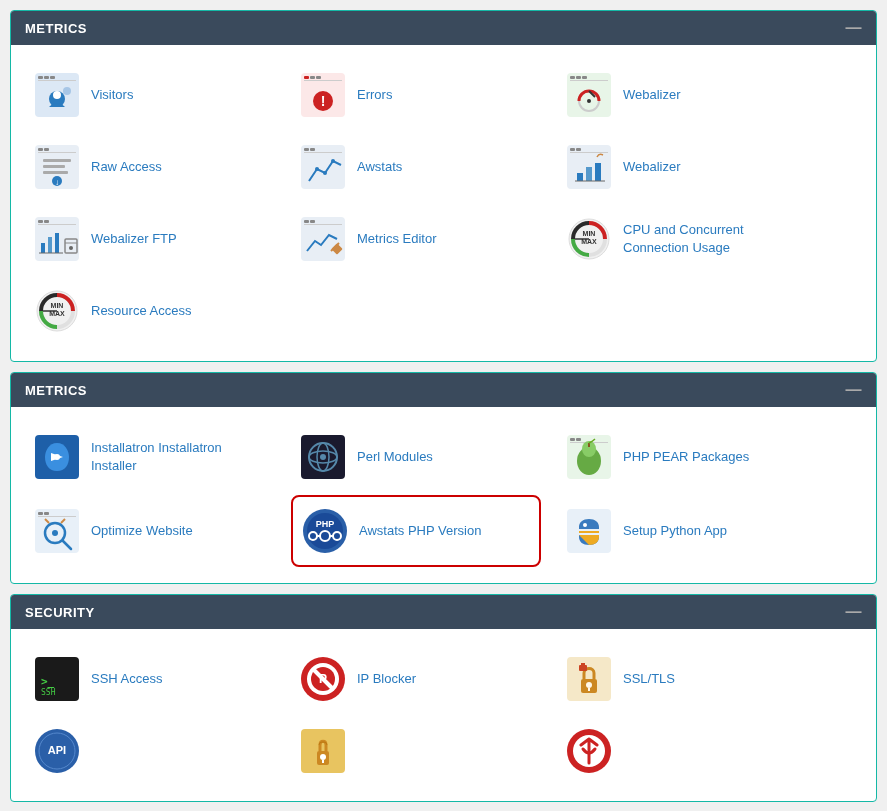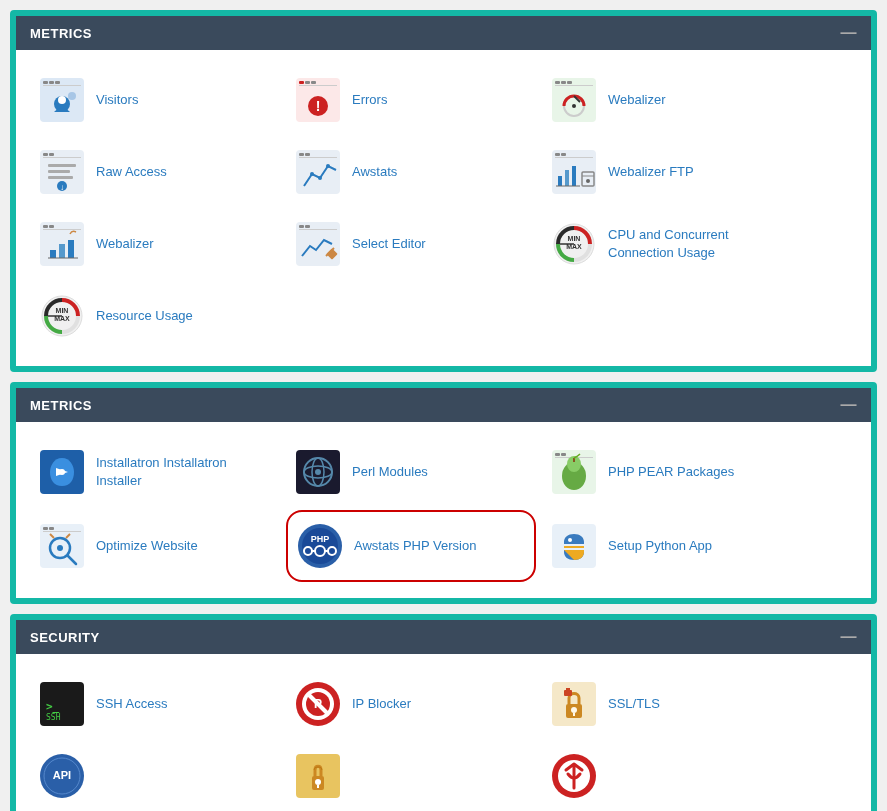--- a/index.html
+++ b/index.html
@@ -12,21 +12,21 @@
       color: #333;
     }
     .page-wrapper {
       padding: 10px;
       display: flex;
       flex-direction: column;
       gap: 10px;
     }
     .section {
       background: #fff;
-      border: 6px solid #14b8a6;
+      border: 1px solid #14b8a6;
       border-radius: 4px;
       overflow: hidden;
     }
     .section-header {
       background: #3a4a5c;
       color: #fff;
       font-size: 13px;
       font-weight: bold;
       padding: 8px 14px;
       display: flex;
@@ -37,21 +37,21 @@
     .section-header .minus-icon {
       font-size: 16px;
       font-weight: bold;
       color: #aaa;
       cursor: pointer;
     }
     .section-body {
       padding: 16px 14px;
       display: flex;
       flex-wrap: wrap;
-      gap: 4px 6px;
+      gap: 4px 16px;
     }
     .item {
       display: flex;
       align-items: center;
       gap: 10px;
       width: 250px;
       padding: 10px 8px;
       cursor: pointer;
     }
     .item-icon {
@@ -66,21 +66,21 @@
       overflow: hidden;
     }
     .item-label {
       color: #2a7bbf;
       font-size: 13px;
       line-height: 1.4;
     }
     
     .item-highlighted {
       border: 2px solid #cc0000;
-      border-radius: 16px;
+      border-radius: 8px;
     }
   </style>
 </head>
 <body>
 
 <div class="page-wrapper">
 <div class="section">
       <div class="section-header">
         <span>METRICS</span>
         <span class="minus-icon">—</span>
@@ -163,60 +163,60 @@
           </div>
           <span class="item-label">Awstats</span>
         </div>
         <div class="item">
           <div class="item-icon">
             <svg width="44" height="44" viewBox="0 0 44 44">
       <rect width="44" height="44" fill="#e8eef5" rx="4"></rect>
       <rect x="3" y="3" width="5" height="3" fill="#888" rx="1"></rect>
       <rect x="9" y="3" width="5" height="3" fill="#888" rx="1"></rect>
       <rect x="3" y="7" width="38" height="1" fill="#ccc"></rect>
+      <rect x="10" y="28" width="6" height="8" fill="#2a7bbf"></rect>
+      <rect x="19" y="22" width="6" height="14" fill="#5599cc"></rect>
+      <rect x="28" y="18" width="6" height="18" fill="#2a7bbf"></rect>
+      <line x1="8" y1="36" x2="38" y2="36" stroke="#666" stroke-width="1"></line>
+      <path d="M30 12 Q32 8 36 10" fill="none" stroke="#cc8844" stroke-width="1.5"></path>
+    </svg>
+          </div>
+          <span class="item-label">Webalizer</span>
+        </div>
+        <div class="item">
+          <div class="item-icon">
+            <svg width="44" height="44" viewBox="0 0 44 44">
+      <rect width="44" height="44" fill="#e8eef5" rx="4"></rect>
+      <rect x="3" y="3" width="5" height="3" fill="#888" rx="1"></rect>
+      <rect x="9" y="3" width="5" height="3" fill="#888" rx="1"></rect>
+      <rect x="3" y="7" width="38" height="1" fill="#ccc"></rect>
       <rect x="6" y="26" width="4" height="10" fill="#2a7bbf"></rect>
       <rect x="13" y="20" width="4" height="16" fill="#5599cc"></rect>
       <rect x="20" y="16" width="4" height="20" fill="#2a7bbf"></rect>
       <line x1="4" y1="36" x2="28" y2="36" stroke="#666" stroke-width="1"></line>
       <rect x="30" y="22" width="12" height="14" fill="none" stroke="#888" stroke-width="1.5" rx="1"></rect>
       <line x1="30" y1="26" x2="42" y2="26" stroke="#888" stroke-width="1"></line>
       <circle cx="36" cy="31" r="2" fill="#666"></circle>
     </svg>
           </div>
           <span class="item-label">Webalizer FTP</span>
         </div>
         <div class="item">
           <div class="item-icon">
             <svg width="44" height="44" viewBox="0 0 44 44">
       <rect width="44" height="44" fill="#e8eef5" rx="4"></rect>
       <rect x="3" y="3" width="5" height="3" fill="#888" rx="1"></rect>
       <rect x="9" y="3" width="5" height="3" fill="#888" rx="1"></rect>
       <rect x="3" y="7" width="38" height="1" fill="#ccc"></rect>
-      <rect x="10" y="28" width="6" height="8" fill="#2a7bbf"></rect>
-      <rect x="19" y="22" width="6" height="14" fill="#5599cc"></rect>
-      <rect x="28" y="18" width="6" height="18" fill="#2a7bbf"></rect>
-      <line x1="8" y1="36" x2="38" y2="36" stroke="#666" stroke-width="1"></line>
-      <path d="M30 12 Q32 8 36 10" fill="none" stroke="#cc8844" stroke-width="1.5"></path>
-    </svg>
-          </div>
-          <span class="item-label">Webalizer</span>
-        </div>
-        <div class="item">
-          <div class="item-icon">
-            <svg width="44" height="44" viewBox="0 0 44 44">
-      <rect width="44" height="44" fill="#e8eef5" rx="4"></rect>
-      <rect x="3" y="3" width="5" height="3" fill="#888" rx="1"></rect>
-      <rect x="9" y="3" width="5" height="3" fill="#888" rx="1"></rect>
-      <rect x="3" y="7" width="38" height="1" fill="#ccc"></rect>
       <polyline points="6,34 14,24 20,28 28,18 36,22" fill="none" stroke="#2a7bbf" stroke-width="2"></polyline>
       <rect x="32" y="28" width="8" height="8" fill="#cc8844" rx="1" transform="rotate(-45 36 32)"></rect>
       <line x1="30" y1="34" x2="38" y2="26" stroke="#cc8844" stroke-width="2"></line>
     </svg>
           </div>
-          <span class="item-label">Select Editor</span>
+          <span class="item-label">Metrics Editor</span>
         </div>
         <div class="item">
           <div class="item-icon">
             <svg width="44" height="44" viewBox="0 0 44 44">
       <circle cx="22" cy="22" r="20" fill="#f0f0f0" stroke="#ddd" stroke-width="1"></circle>
       <circle cx="22" cy="22" r="16" fill="none" stroke="#e0e0e0" stroke-width="4"></circle>
       <path d="M22 6 A16 16 0 0 1 38 22" fill="none" stroke="#cc2222" stroke-width="4"></path>
       <path d="M22 6 A16 16 0 0 0 6 22" fill="none" stroke="#2a2a2a" stroke-width="4"></path>
       <path d="M6 22 A16 16 0 0 0 22 38" fill="none" stroke="#44aa44" stroke-width="4"></path>
       <text x="22" y="19" text-anchor="middle" fill="#333" font-size="7" font-weight="bold">MIN</text>
@@ -232,21 +232,21 @@
       <circle cx="22" cy="22" r="20" fill="#f0f0f0" stroke="#ddd" stroke-width="1"></circle>
       <circle cx="22" cy="22" r="16" fill="none" stroke="#e0e0e0" stroke-width="4"></circle>
       <path d="M22 6 A16 16 0 0 1 38 22" fill="none" stroke="#cc2222" stroke-width="4"></path>
       <path d="M22 6 A16 16 0 0 0 6 22" fill="none" stroke="#2a2a2a" stroke-width="4"></path>
       <path d="M6 22 A16 16 0 0 0 22 38" fill="none" stroke="#44aa44" stroke-width="4"></path>
       <text x="22" y="19" text-anchor="middle" fill="#333" font-size="7" font-weight="bold">MIN</text>
       <text x="22" y="27" text-anchor="middle" fill="#333" font-size="7" font-weight="bold">MAX</text>
       <line x1="8" y1="22" x2="22" y2="22" stroke="#333" stroke-width="1.5"></line>
     </svg>
           </div>
-          <span class="item-label">Resource Usage</span>
+          <span class="item-label">Resource Access</span>
         </div>
       </div>
     </div>
     <div class="section">
       <div class="section-header">
         <span>METRICS</span>
         <span class="minus-icon">—</span>
       </div>
       <div class="section-body">
         <div class="item">

